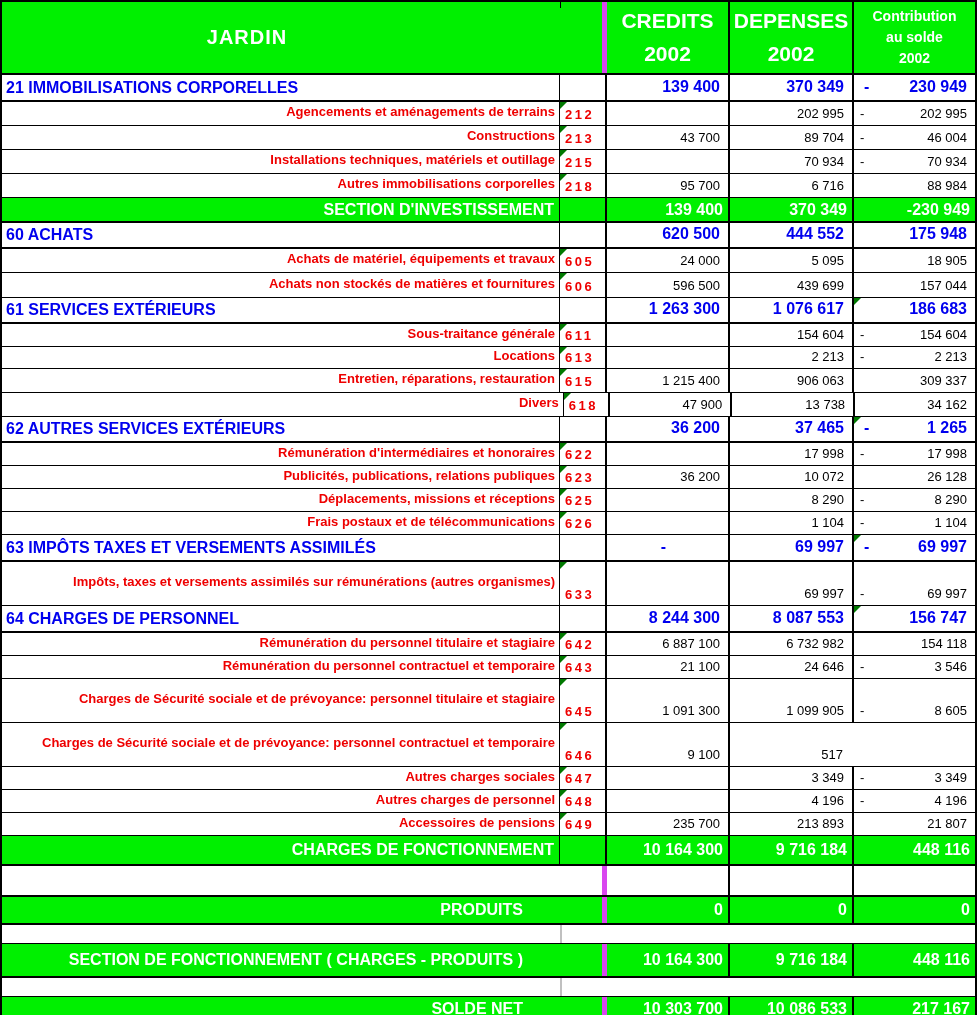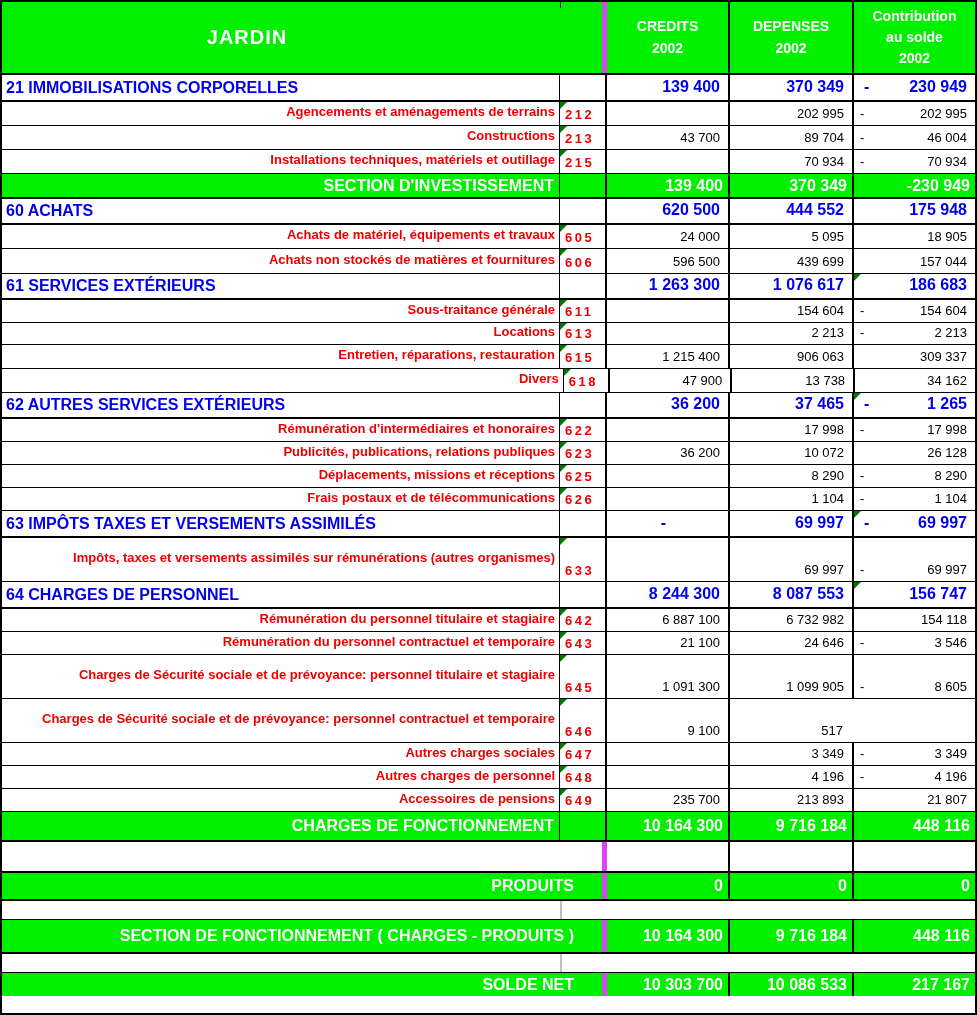--- a/index.html
+++ b/index.html
@@ -14,42 +14,42 @@
   .c-label{width:558px;border-right:1px solid #000;}
   .c-code{width:47px;border-right:2px solid #000;}
   .c-cr{width:123px;border-right:2px solid #000;}
   .c-dp{width:124px;border-right:2px solid #000;}
   .c-ct{width:121px;}
   .c-merged{width:605px;border-right:5px solid #d946ef;}
   
   .hdr{background:var(--green);}
   .hdr .cell{align-items:center;justify-content:center;color:#fff;font-weight:bold;text-align:center;white-space:pre-line;}
   .hdr .c-merged{font-size:20px;letter-spacing:1px;padding-right:110px;}
-  .hdr .c-cr,.hdr .c-dp{font-size:14px;line-height:1.55;}
+  .hdr .c-cr,.hdr .c-dp{font-size:21px;line-height:1.55;}
   .hdr .c-ct{font-size:14px;line-height:1.5;}
   .toptick{position:absolute;left:558px;top:0;width:1px;height:6px;background:#000;}
   
   .sec .c-label{align-items:center;padding-left:4px;color:var(--blue);font-weight:bold;font-size:16px;}
   .sec .v,.sec .mn{color:var(--blue);font-weight:bold;font-size:16px;}
   
   .det .c-label{align-items:center;justify-content:flex-end;text-align:right;
     color:var(--red);font-weight:bold;font-size:13px;line-height:1.25;padding:1px 4px 3px 10px;}
   .det .v,.det .mn{color:#000;font-size:13px;}
   .c-code{align-items:flex-end;padding:0 0 3px 5px;color:var(--red);font-weight:bold;font-size:13px;letter-spacing:2.5px;}
   
   .vcell{align-items:flex-end;justify-content:flex-end;padding:0 8px 4px 0;}
   .vcell.withmn{justify-content:space-between;}
   .mn{padding-left:6px;}
   .sec .mn{padding-left:10px;}
   .vcell.center{justify-content:center;padding-right:8px;}
   
   .tot,.totw{background:var(--green);}
   .tot .cell,.totw .cell{color:#fff;font-weight:bold;}
   .tot .c-label{align-items:center;justify-content:flex-end;text-align:right;font-size:16px;padding-right:5px;}
-  .totw .c-merged{align-items:center;justify-content:flex-end;text-align:right;font-size:16px;padding-right:28px;}
+  .totw .c-merged{align-items:center;justify-content:flex-end;text-align:right;font-size:16px;padding-right:79px;}
   .tot .vcell,.totw .vcell{align-items:center;padding:0 5px 0 0;}
   .tot .v,.totw .v{font-size:16px;}
   
   .b2 .graytick{position:absolute;left:558px;top:0;bottom:0;width:2px;background:#C0C0C0;}
   
   .tri::before{content:"";position:absolute;left:0;top:0;width:0;height:0;
     border-top:7px solid #007800;border-right:7px solid transparent;}
 </style>
 </head>
 <body>
@@ -134,20 +134,37 @@
         </div>
         <div class="cell c-cr vcell"></div>
         <div class="cell c-dp vcell">
           <span class="v">70 934</span>
         </div>
         <div class="cell c-ct vcell withmn">
           <span class="mn">-</span>
           <span class="v">70 934</span>
         </div>
       </div>
+      <div class="row det" style="height: 24px;">
+        <div class="cell c-label">
+          <span class="">Autres immobilisations corporelles</span>
+        </div>
+        <div class="cell c-code tri">
+          <span class="">218</span>
+        </div>
+        <div class="cell c-cr vcell">
+          <span class="v">95 700</span>
+        </div>
+        <div class="cell c-dp vcell">
+          <span class="v">6 716</span>
+        </div>
+        <div class="cell c-ct vcell">
+          <span class="v">88 984</span>
+        </div>
+      </div>
       <div class="row tot" style="height: 25px;">
         <div class="cell c-label">
           <span class="">SECTION D'INVESTISSEMENT</span>
         </div>
         <div class="cell c-code"></div>
         <div class="cell c-cr vcell">
           <span class="v">139 400</span>
         </div>
         <div class="cell c-dp vcell">
           <span class="v">370 349</span>

